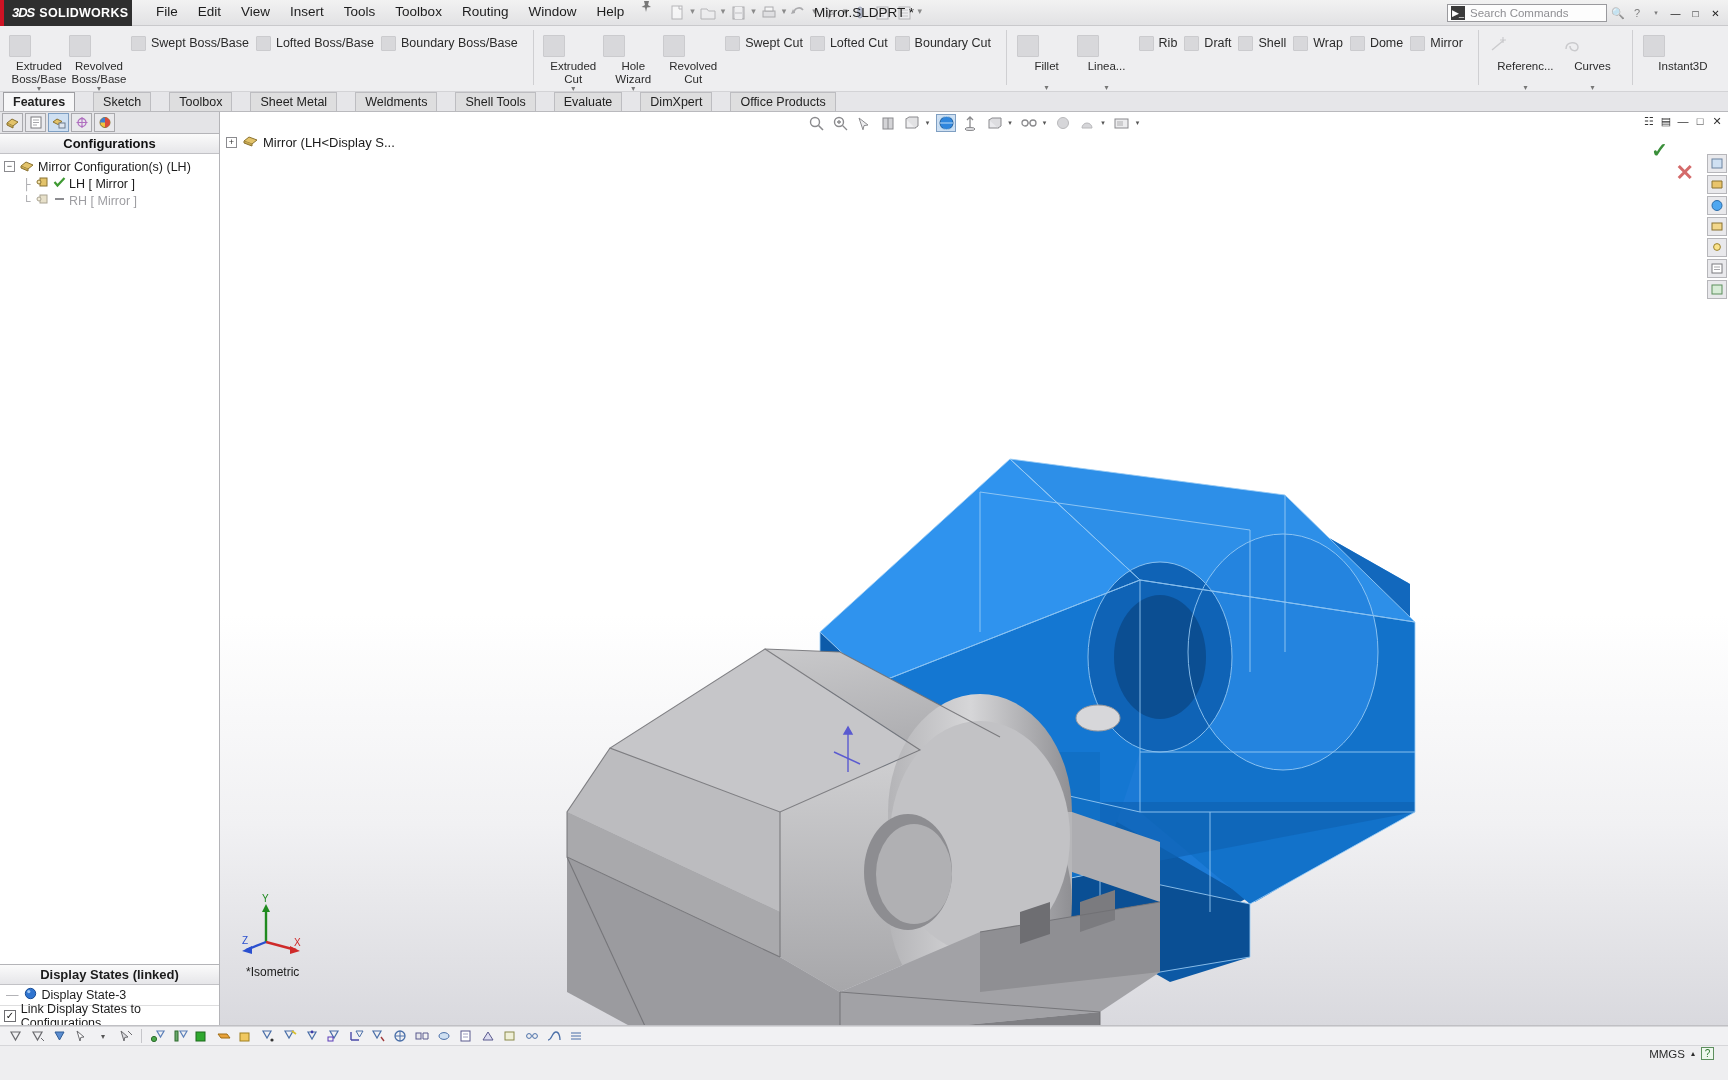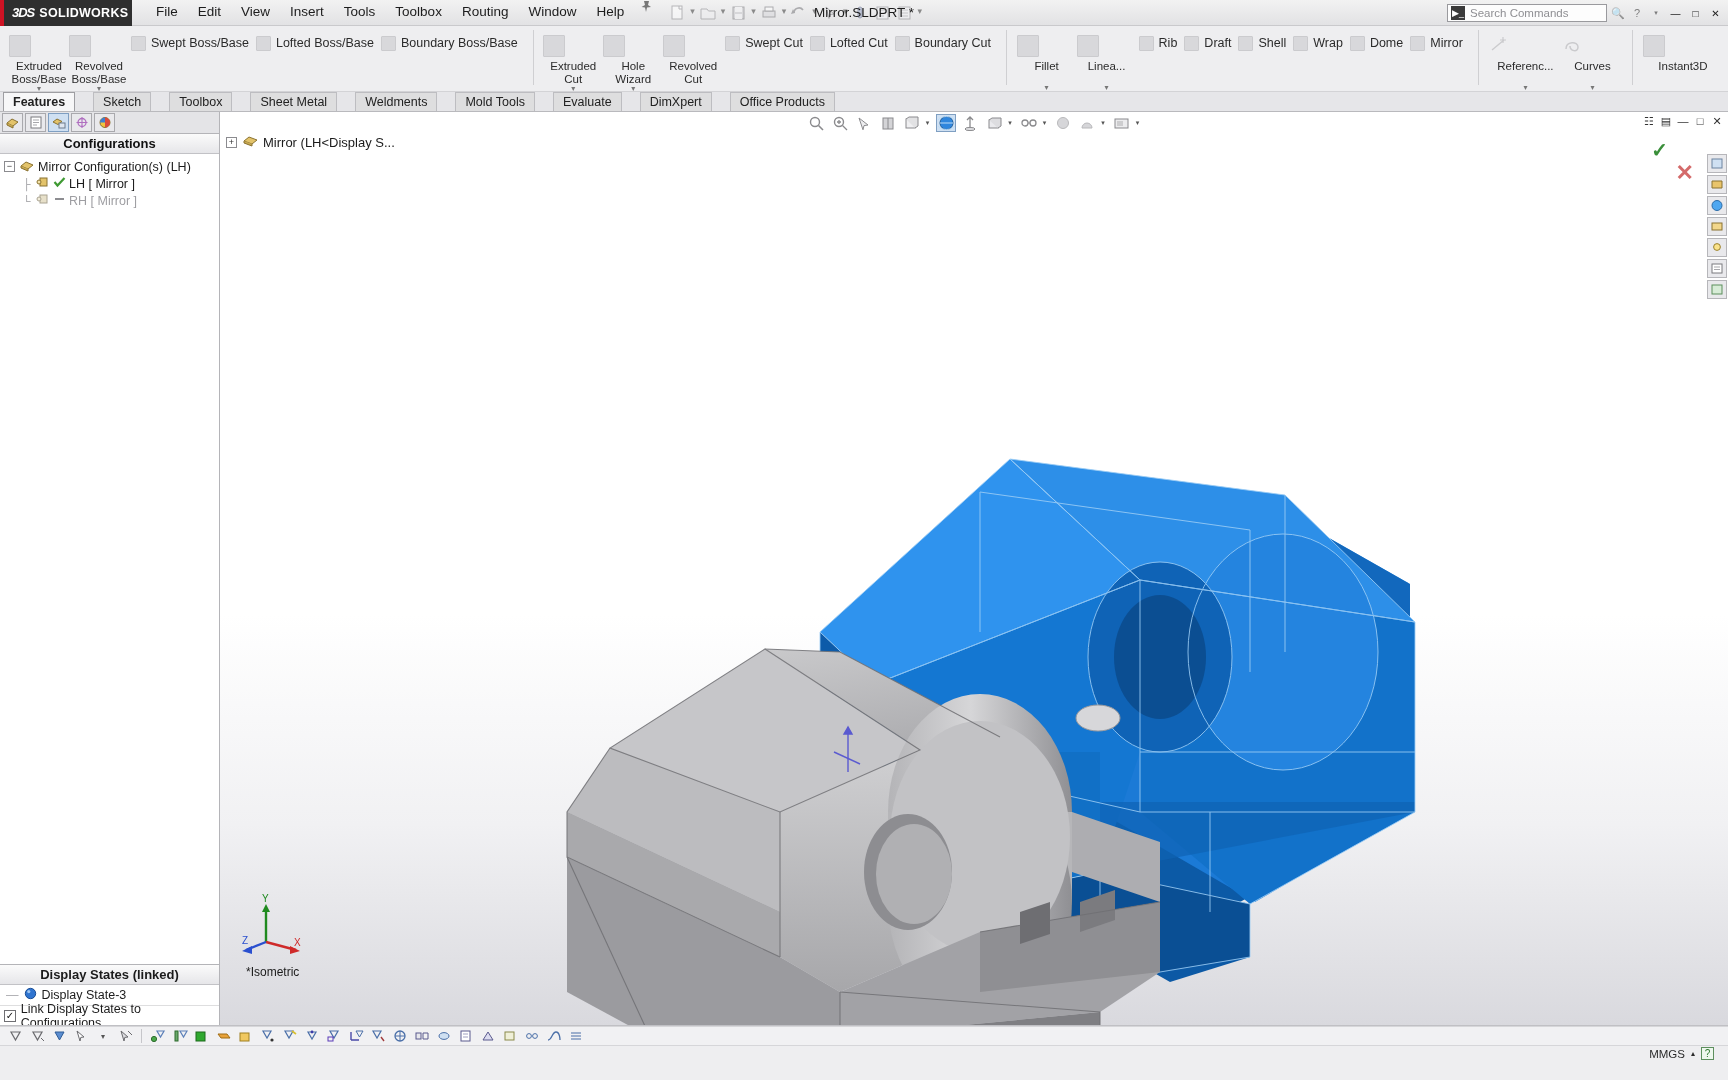--- a/index.html
+++ b/index.html
@@ -463,21 +463,21 @@
       </div>
     </div>
   </div>
 
   <div class="cmdtabs">
     <div class="cmdtab active">Features</div>
     <div class="cmdtab">Sketch</div>
     <div class="cmdtab">Toolbox</div>
     <div class="cmdtab">Sheet Metal</div>
     <div class="cmdtab">Weldments</div>
-    <div class="cmdtab">Mold Tools</div>
+    <div class="cmdtab">Shell Tools</div>
     <div class="cmdtab">Evaluate</div>
     <div class="cmdtab">DimXpert</div>
     <div class="cmdtab">Office Products</div>
   </div>
 
   <div class="leftpanel">
     <div class="pmtabs">
       <div class="pmtab">
         <svg width="14" height="13">
             <path d="M1 7l5-4 6 3-5 4z" fill="#e3c36a" stroke="#8a7230"></path>

